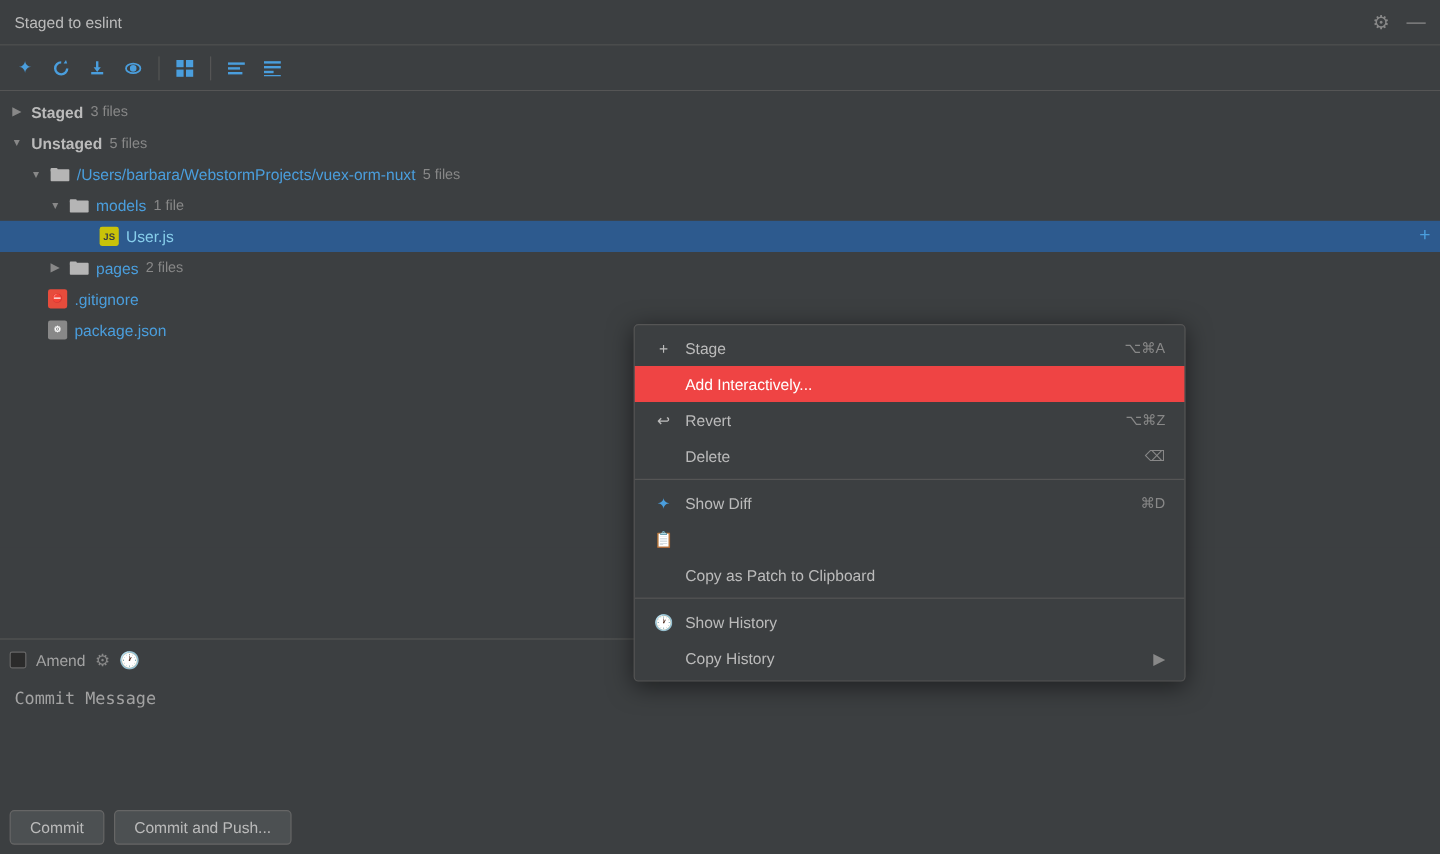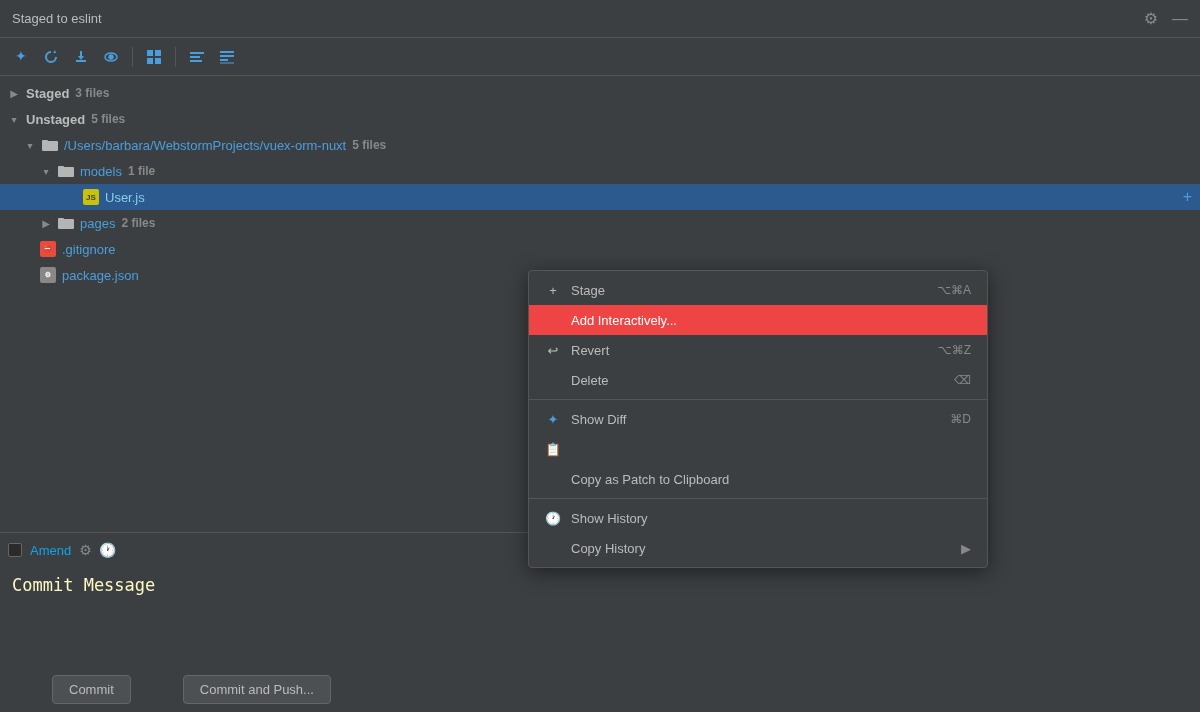--- a/index.html
+++ b/index.html
@@ -71,21 +71,21 @@
     .file-tree {
       background: #3c3f41;
       padding: 4px 0;
     }
     .section-label {
       font-weight: bold;
       color: #bbbbbb;
     }
     .section-count {
       color: #888;
-      font-weight: bold;
+      font-weight: normal;
       font-size: 12px;
       text-align: center;
     }
     .chevron {
       color: #888;
       font-size: 10px;
       width: 12px;
       text-align: center;
     }
 
@@ -174,52 +174,51 @@
       gap: 8px;
       height: 34px;
     }
     .checkbox {
       width: 14px;
       height: 14px;
       border: 1px solid #666;
       background: #2b2b2b;
       border-radius: 2px;
     }
-    .amend-label { color: #0ea5e9; font-size: 13px; }
+    .amend-label { color: #a3a3a3; font-size: 13px; }
     .amend-icon {
       color: #888;
       font-size: 14px;
       cursor: pointer;
     }
 
     .commit-message-area {
       padding: 4px 8px;
       height: 100px;
     }
     .commit-message-placeholder {
-      color: #fef9c3;
+      color: #a3a3a3;
       font-family: monospace;
-      font-size: 17px;
+      font-size: 14px;
       padding: 4px;
     }
 
     .commit-buttons {
       display: flex;
       gap: 8px;
       padding: 8px;
     }
     .btn {
       padding: 6px 16px;
       border-radius: 4px;
       border: 1px solid #666;
       background: #4c5052;
       color: #bbbbbb;
       cursor: pointer;
       font-size: 13px;
-      margin-left: 44px;
     }
 
     
     .context-menu {
       position: absolute;
       top: 270px;
       left: 528px;
       width: 460px;
       background: #3c3f41;
       border: 1px solid #555;

